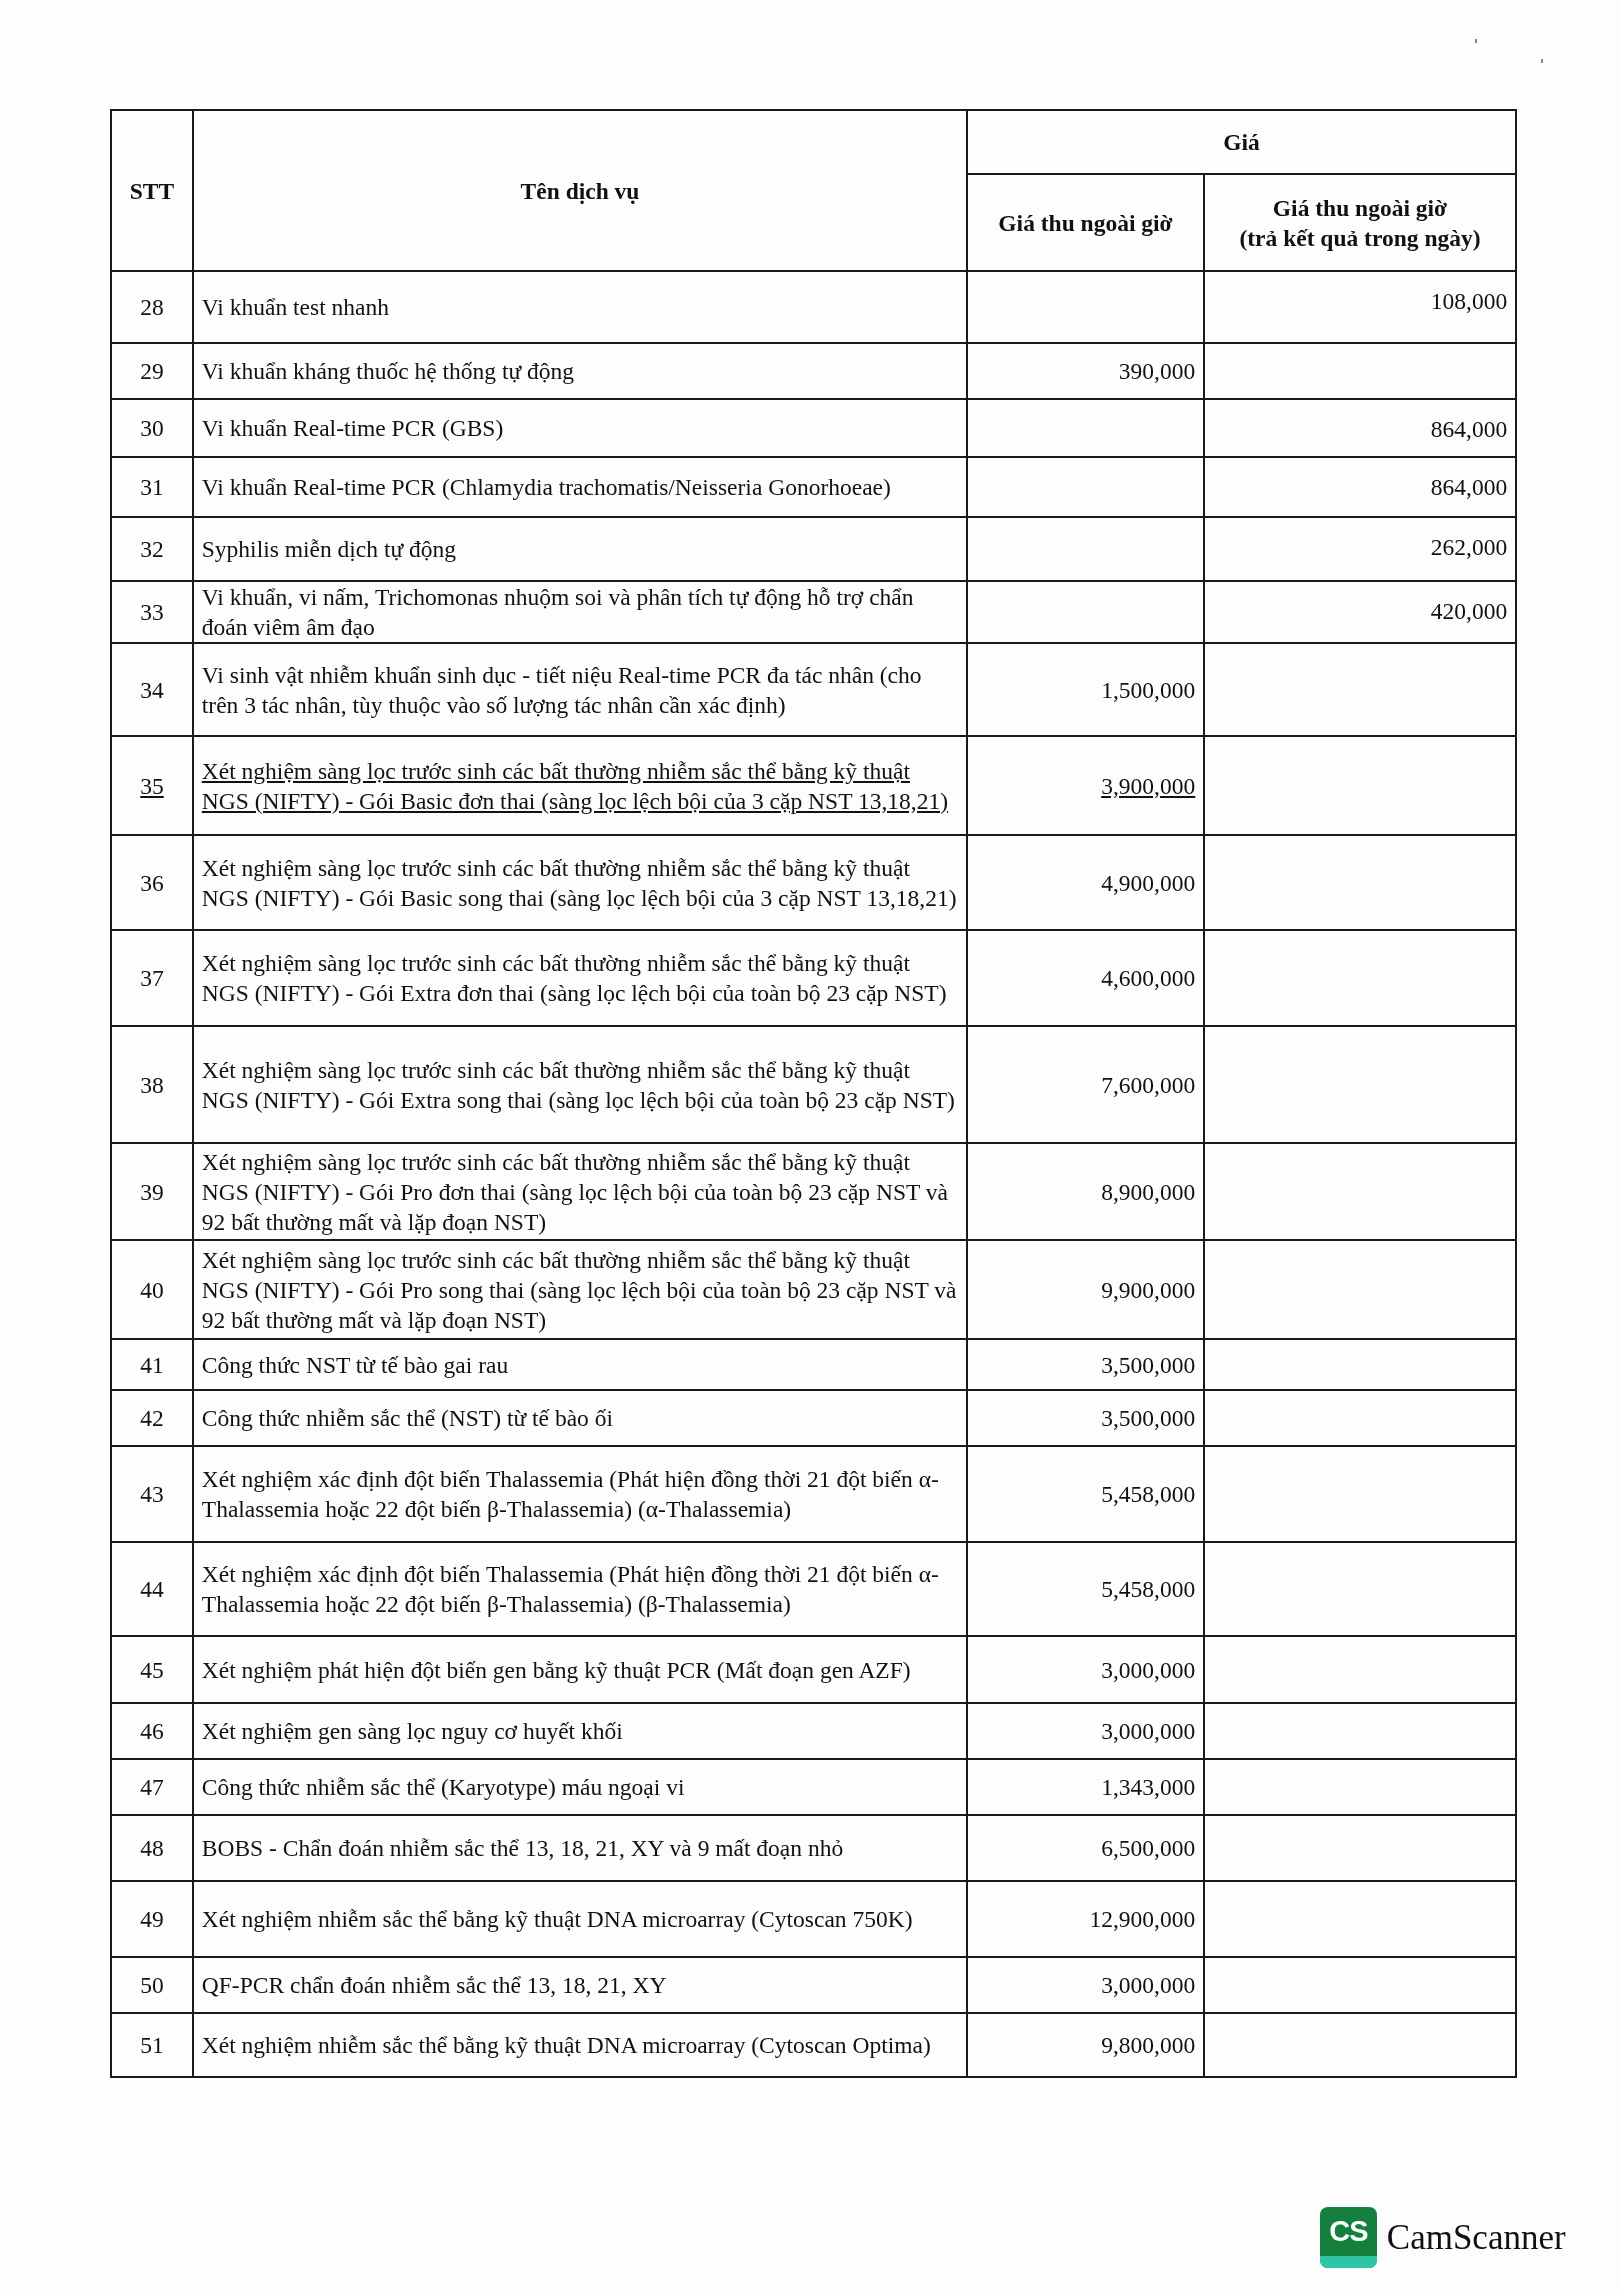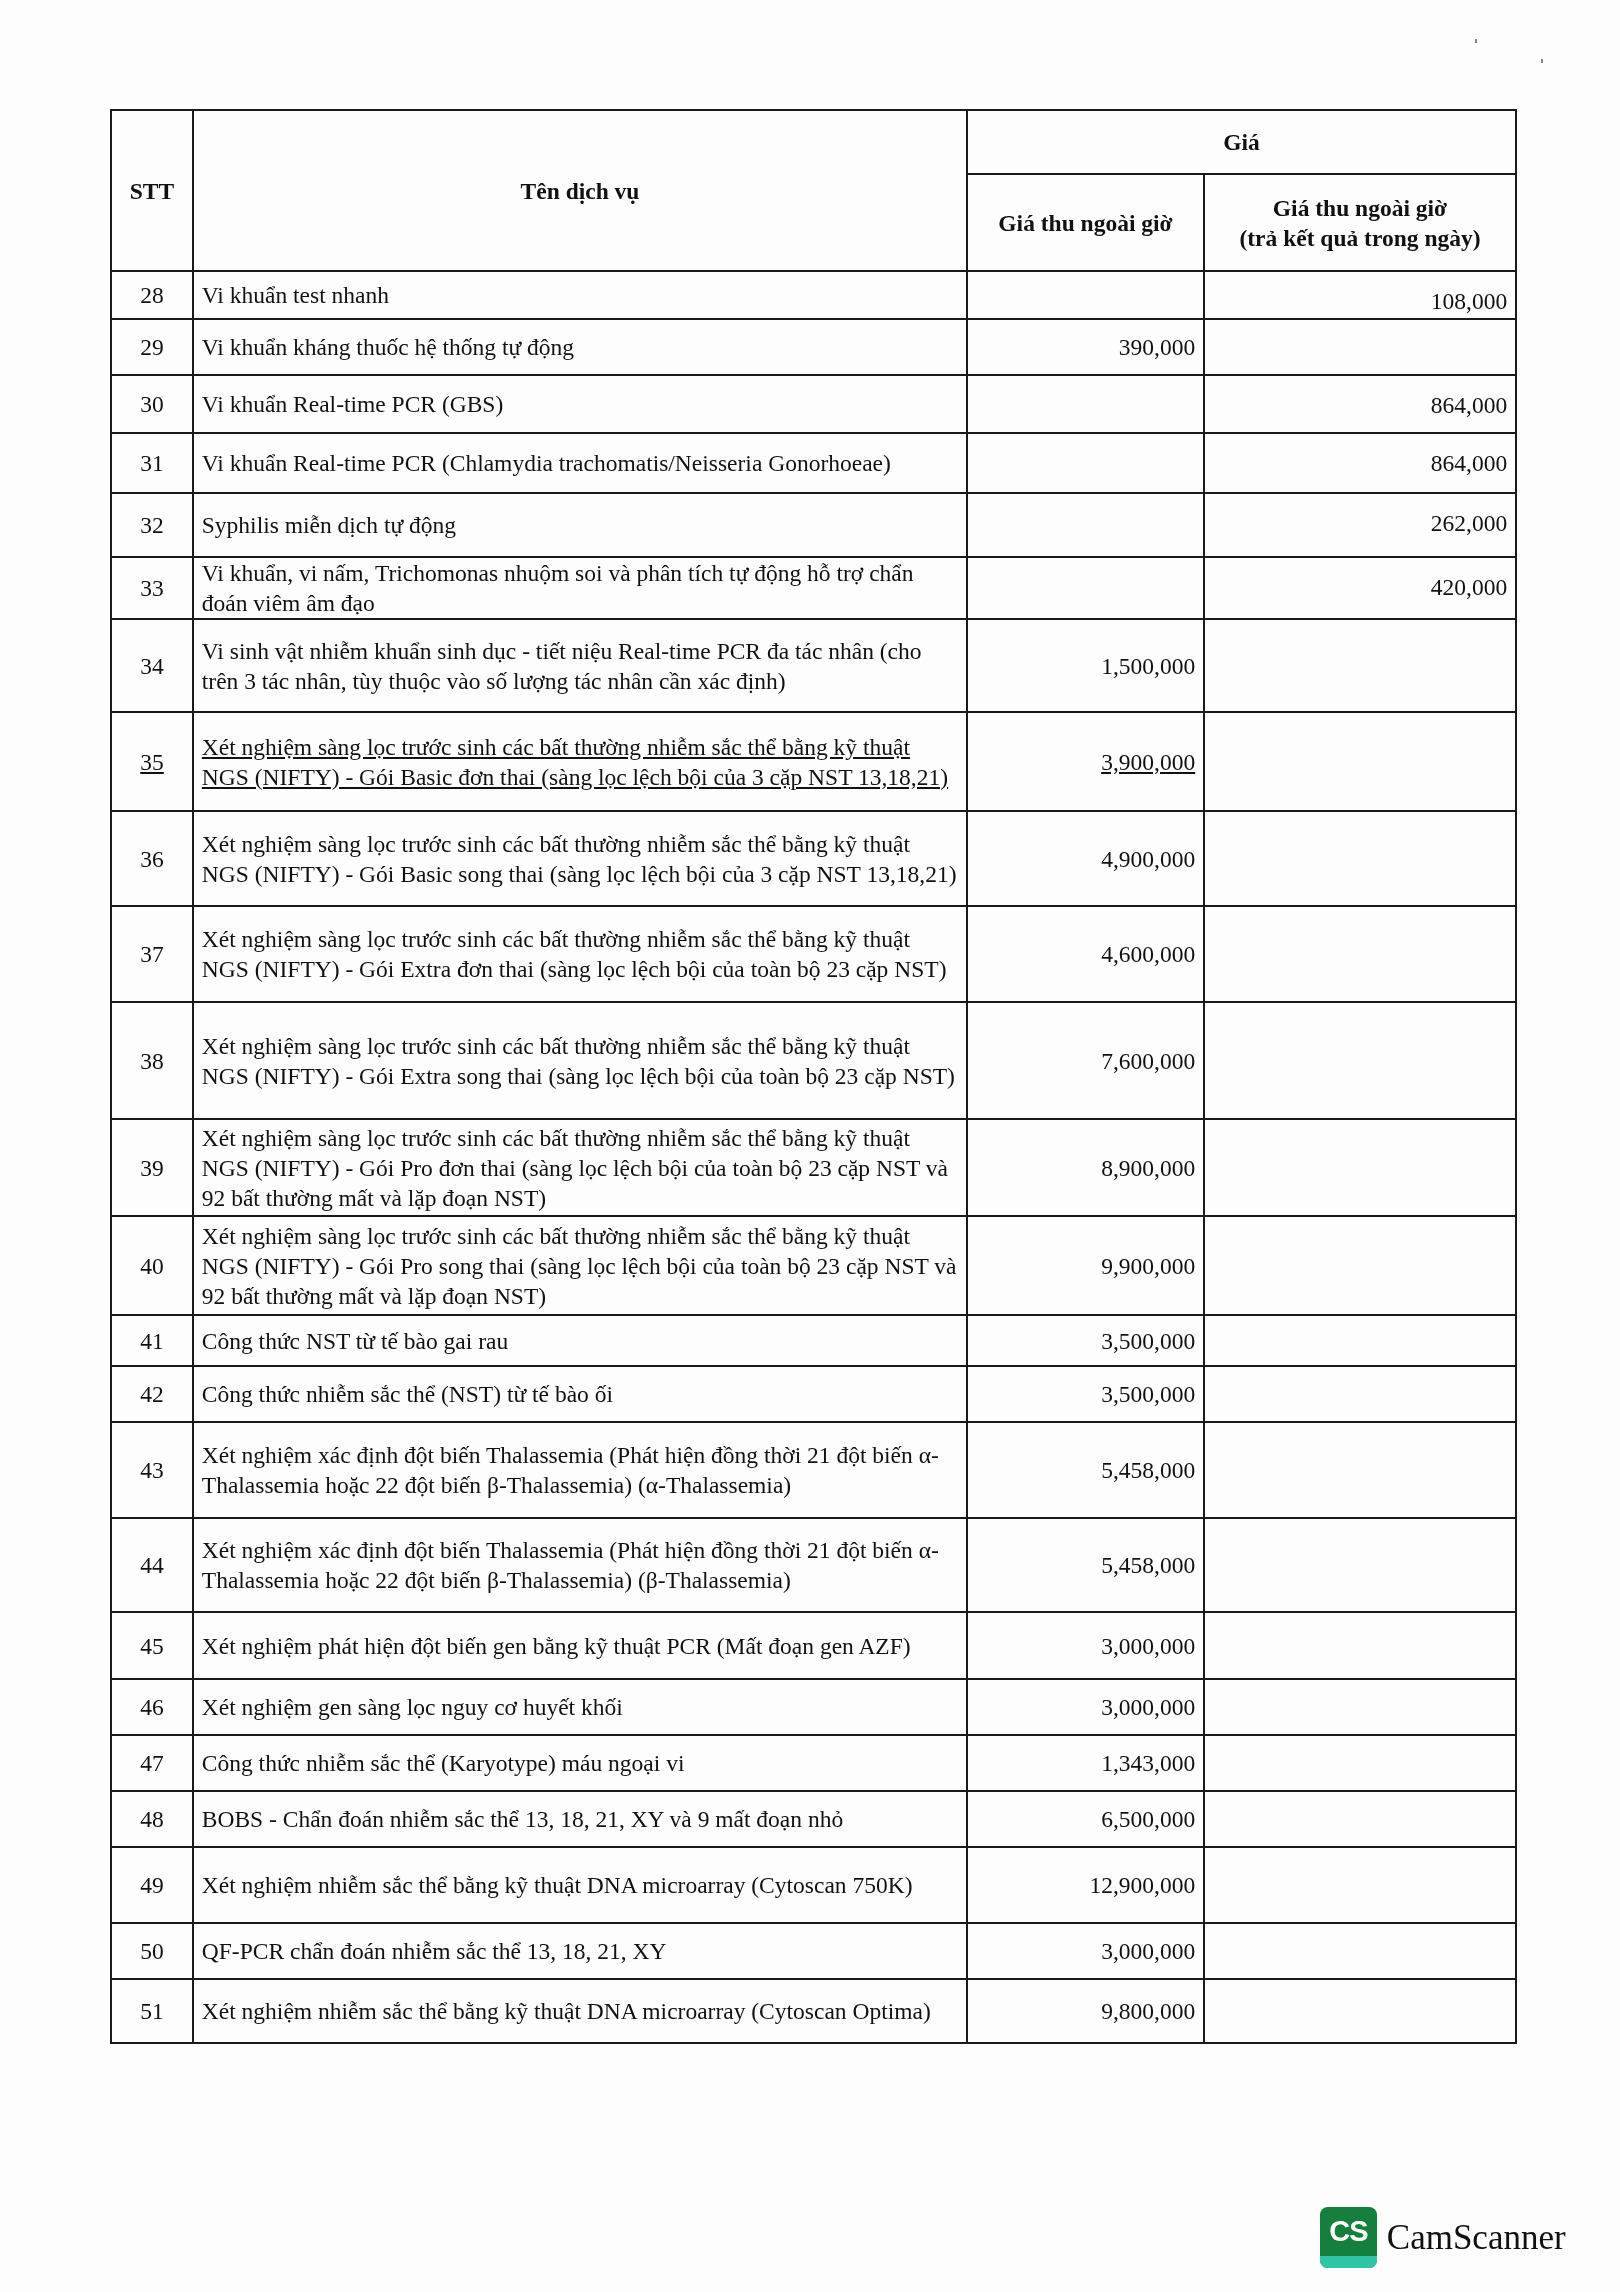--- a/index.html
+++ b/index.html
@@ -50,21 +50,21 @@
       </tr>
       <tr style="height:97px">
         <th>Giá thu ngoài giờ</th>
         <th>
           <div>Giá thu ngoài giờ</div>
           <div>(trả kết quả trong ngày)</div>
         </th>
       </tr>
     </thead>
     <tbody id="rows">
-        <tr style="height: 48px;">
+        <tr style="height: 72px;">
           <td class="stt">28</td>
           <td class="name">Vi khuẩn test nhanh</td>
           <td class="price"></td>
           <td class="price top">108,000</td>
         </tr>
         <tr style="height: 56px;">
           <td class="stt">29</td>
           <td class="name">Vi khuẩn kháng thuốc hệ thống tự động</td>
           <td class="price">390,000</td>
           <td class="price"></td>
@@ -170,21 +170,21 @@
           <td class="name">Xét nghiệm gen sàng lọc nguy cơ huyết khối</td>
           <td class="price">3,000,000</td>
           <td class="price"></td>
         </tr>
         <tr style="height: 56px;">
           <td class="stt">47</td>
           <td class="name">Công thức nhiễm sắc thể (Karyotype) máu ngoại vi</td>
           <td class="price">1,343,000</td>
           <td class="price"></td>
         </tr>
-        <tr style="height: 56px;">
+        <tr style="height: 66px;">
           <td class="stt">48</td>
           <td class="name">BOBS - Chẩn đoán nhiễm sắc thể 13, 18, 21, XY và 9 mất đoạn nhỏ</td>
           <td class="price">6,500,000</td>
           <td class="price"></td>
         </tr>
         <tr style="height: 76px;">
           <td class="stt">49</td>
           <td class="name">Xét nghiệm nhiễm sắc thể bằng kỹ thuật DNA microarray (Cytoscan 750K)</td>
           <td class="price">12,900,000</td>
           <td class="price"></td>

